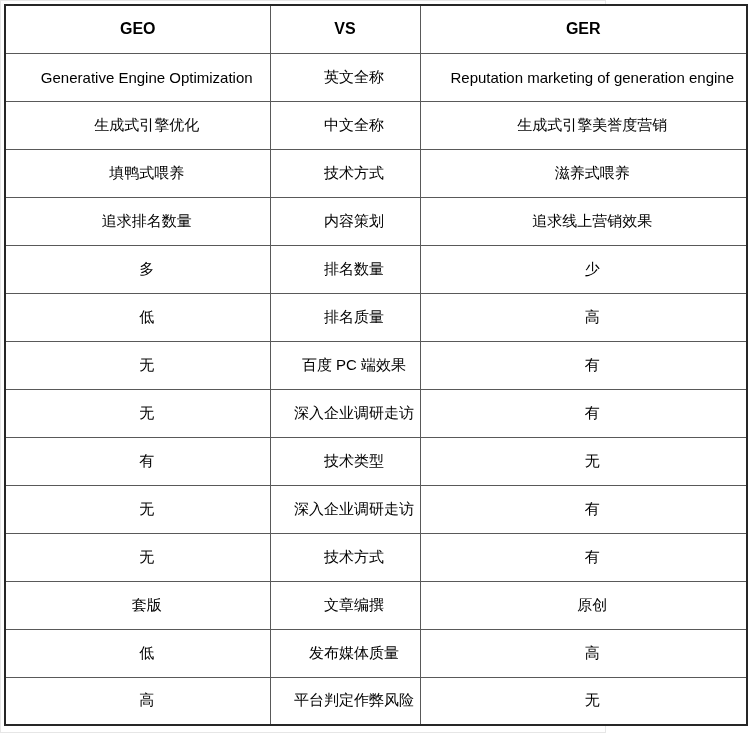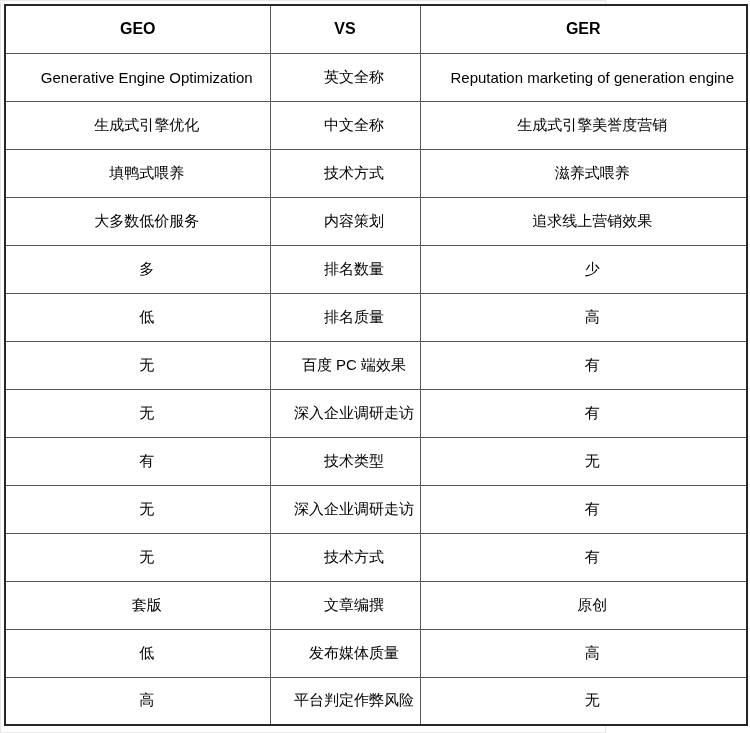--- a/index.html
+++ b/index.html
@@ -74,21 +74,21 @@
         <td>生成式引擎优化</td>
         <td>中文全称</td>
         <td>生成式引擎美誉度营销</td>
       </tr>
       <tr>
         <td>填鸭式喂养</td>
         <td>技术方式</td>
         <td>滋养式喂养</td>
       </tr>
       <tr>
-        <td>大多数低价服务</td>
+        <td>追求排名数量</td>
         <td>内容策划</td>
         <td>追求线上营销效果</td>
       </tr>
       <tr>
         <td>多</td>
         <td>排名数量</td>
         <td>少</td>
       </tr>
       <tr>
         <td>低</td>

